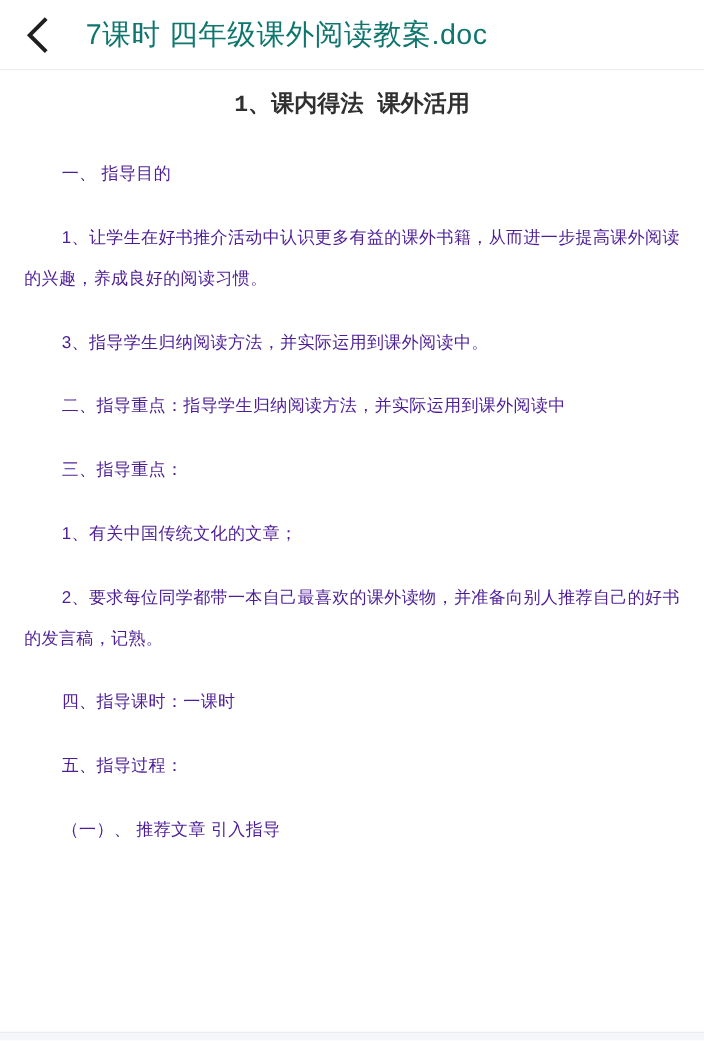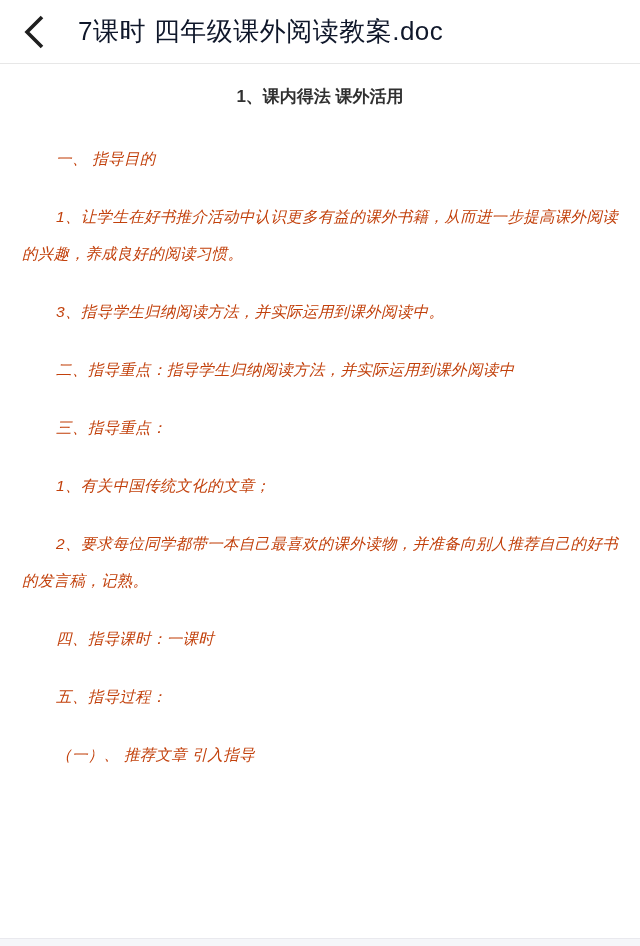--- a/index.html
+++ b/index.html
@@ -28,54 +28,54 @@
     height: 40px;
     display: flex;
     align-items: center;
     justify-content: flex-start;
     cursor: pointer;
     flex: 0 0 auto;
   }
   .back-btn svg { display: block; }
   .header-title {
     font-size: 26px;
-    color: #0f172a;
+    color: #0f766e;
     letter-spacing: 0.5px;
     margin-left: 18px;
     white-space: nowrap;
     overflow: hidden;
     text-align: right;
   }
 
   
   .doc-view {
     position: relative;
     height: 874px;
     background: #ffffff;
   }
   .doc-title {
     text-align: center;
     font-weight: bold;
-    font-size: 17px;
+    font-size: 21px;
     color: #303030;
     margin: 0;
     padding-top: 21px;
     line-height: 24px;
+    font-family: Liberation Mono, monospace;
   }
   .content {
     padding: 31px 22px 0 22px;
     font-size: 15.5px;
   }
   .content p {
     margin: 0 0 21px 0;
     line-height: 37px;
     text-indent: 2.2em;
-    color: #c2410c;
+    color: #4c1d95;
     letter-spacing: 0.3px;
-    font-style: italic;
   }
 
   
   .watermark { position: absolute; pointer-events: none; }
 
   
   .bottom-bar {
     position: absolute;
     left: 0; right: 0; bottom: 0;
     height: 8px;

